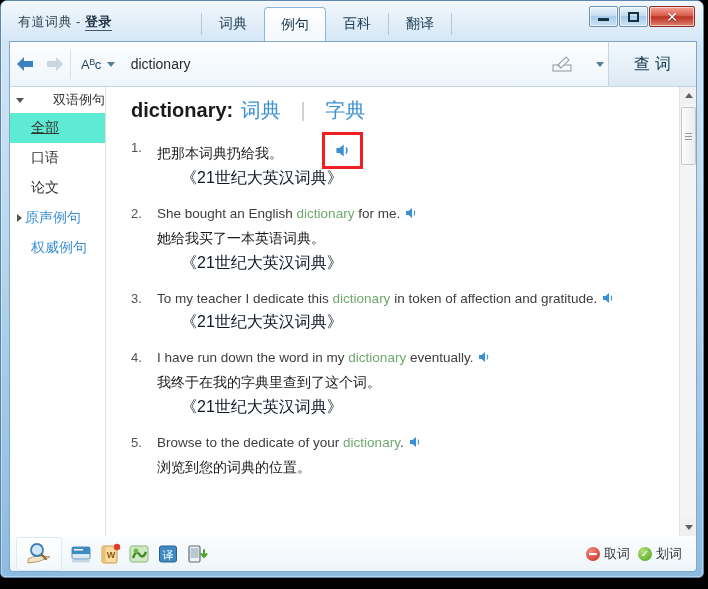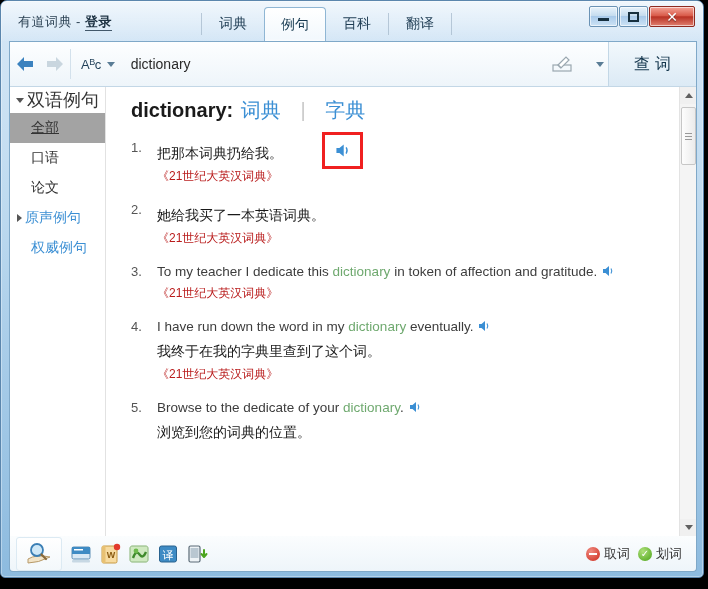--- a/index.html
+++ b/index.html
@@ -123,33 +123,33 @@
     cursor: default;
   }
 
   
   .sidebar {
     position: absolute; left: 0; top: 45px; width: 96px; bottom: 0;
     background: #fff; border-right: 1px solid #e2e2e2;
   }
   .side-head {
     display: flex; align-items: center; height: 26px;
-    padding-left: 6px; font-size: 18px; color: #333;
+    padding-left: 6px; font-size: 13px; color: #333; justify-content: space-between;
   }
   .tri-down { width: 0; height: 0; border-left: 4px solid transparent; border-right: 4px solid transparent;
               border-top: 5px solid #555; margin-right: 3px; }
   .tri-right { width: 0; height: 0; border-top: 4px solid transparent; border-bottom: 4px solid transparent;
                border-left: 5px solid #555; margin-right: 3px; }
   .side-item {
     height: 30px; display: flex; align-items: center;
     padding-left: 21px; font-size: 14px; color: #333;
     cursor: default;
   }
   .side-item.has-tri { padding-left: 7px; }
-  .side-item.selected { background: #a3a3a3; text-decoration: underline; }
+  .side-item.selected { background: #5eead4; text-decoration: underline; }
   .side-item.link { color: #3b8fd4; }
 
   
   .collapse-handle {
     position: absolute; left: 97px; top: 255px;
     width: 12px; height: 64px;
     background: linear-gradient(to right, #f7f7f7, #efefef);
     border: 1px solid #e4e4e4; border-left: none;
     border-radius: 0 3px 3px 0;
     display: flex; align-items: center; justify-content: center;
@@ -169,21 +169,21 @@
   .word-head .bar { color: #c9c9c9; margin: 0 12px; }
 
   .sent {
     display: flex; margin-bottom: 15px;
   }
   .sent-num { width: 26px; flex: none; font-size: 13px; color: #555; padding-top: 2px; }
   .sent-body { flex: 1; }
   .sent-en { font-size: 13.5px; color: #3d3d3d; line-height: 19px; }
   .sent-en .hl { color: #6fa96f; }
   .sent-cn { font-size: 14px; color: #1a1a1a; line-height: 22px; margin-top: 4px; }
-  .sent-src { font-size: 12px; color: #b91c1c; margin-top: 4px; }
+  .sent-src { font-size: 16px; color: #0f172a; margin-top: 4px; margin-left: 24px; }
 
   .spk { display: inline-block; vertical-align: -2px; margin-left: 4px; }
   .spk svg { display: block; }
 
   
   .annot {
     position: absolute; left: 321px; top: 131px;
     width: 41px; height: 37px;
     border: 3px solid #f02020;
     background: #fff;
@@ -346,20 +346,24 @@
           <div class="sent-num">1.</div>
           <div class="sent-body">
             <div class="sent-cn">把那本词典扔给我。</div>
             <div class="sent-src">《21世纪大英汉词典》</div>
           </div>
         </div>
 
         <div class="sent">
           <div class="sent-num">2.</div>
           <div class="sent-body">
+            <div class="sent-en"><span>She bought an English </span><span class="hl">dictionary</span><span> for me.</span><span class="spk"><svg width="14" height="14" viewBox="0 0 14 14">
+                    <path d="M2 5 L4.5 5 L8 2 L8 12 L4.5 9 L2 9 Z" fill="#3b8fd4"></path>
+                    <path d="M10 4.5 Q11.6 7 10 9.5" stroke="#3b8fd4" stroke-width="1.1" fill="none"></path>
+                  </svg></span></div>
             <div class="sent-cn">她给我买了一本英语词典。</div>
             <div class="sent-src">《21世纪大英汉词典》</div>
           </div>
         </div>
 
         <div class="sent">
           <div class="sent-num">3.</div>
           <div class="sent-body">
             <div class="sent-en"><span>To my teacher I dedicate this </span><span class="hl">dictionary</span><span> in token of affection and gratitude.</span><span class="spk"><svg width="14" height="14" viewBox="0 0 14 14">
                     <path d="M2 5 L4.5 5 L8 2 L8 12 L4.5 9 L2 9 Z" fill="#3b8fd4"></path>

